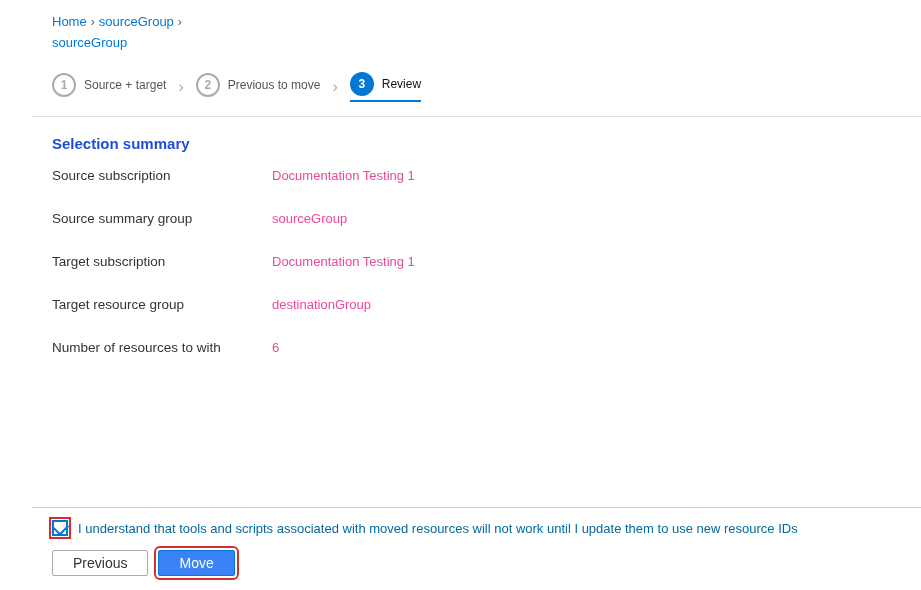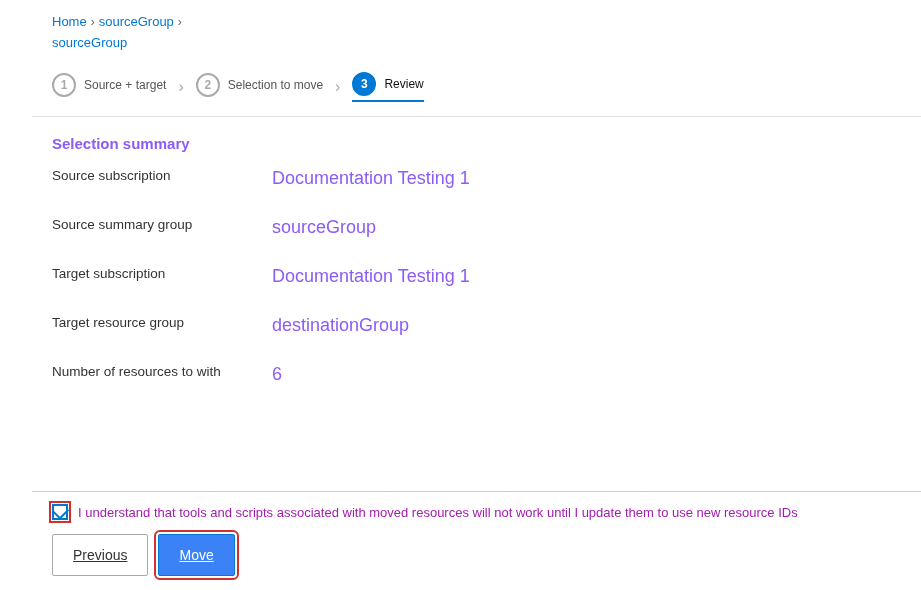--- a/index.html
+++ b/index.html
@@ -116,36 +116,36 @@
     
     .content {
       flex: 1;
       padding: 18px 20px 10px 20px;
       overflow-y: auto;
     }
 
     .section-title {
       font-size: 15px;
       font-weight: 700;
-      color: #8b5cf6;
+      color: #1d4ed8;
       margin-bottom: 16px;
     }
 
     .summary-table {
       display: grid;
       grid-template-columns: 220px auto;
       row-gap: 28px;
     }
     .summary-label {
       font-size: 13.5px;
       color: #333;
     }
     .summary-value {
-      font-size: 18px;
-      color: #8b5cf6;
+      font-size: 13px;
+      color: #ec4899;
     }
 
     
     .footer {
       border-top: 1px solid #ccc;
       padding: 12px 20px 14px 20px;
       background: #fff;
     }
     .footer-notice {
       display: flex;
@@ -178,36 +178,35 @@
       top: -1px;
       width: 8px;
       height: 11px;
       border: 2px solid #0078d4;
       border-top: none;
       border-left: none;
       transform: rotate(45deg);
     }
     .footer-notice-text {
       font-size: 13px;
-      color: #a21caf;
+      color: #0369a1;
       line-height: 1.4;
     }
     .footer-buttons {
       display: flex;
       gap: 10px;
     }
     .btn {
-      padding: 12px 20px;
+      padding: 4px 20px;
       font-size: 14px;
       border: 1px solid #aaa;
       background: #fff;
       cursor: pointer;
       color: #333;
       border-radius: 2px;
-      text-decoration: underline;
     }
     .btn-primary {
       background: #3b82f6;
       color: #fff;
       border: 1px solid #0078d4;
       font-weight: 500;
       outline: 2px solid #d32f2f;
       outline-offset: 2px;
     }
   </style>
@@ -226,21 +225,21 @@
   <div class="page-subtitle">sourceGroup</div>
 
   <div class="steps-bar">
     <div class="step">
       <div class="step-circle">1</div>
       <span class="step-label">Source + target</span>
     </div>
     <span class="step-separator">›</span>
     <div class="step">
       <div class="step-circle">2</div>
-      <span class="step-label">Selection to move</span>
+      <span class="step-label">Previous to move</span>
     </div>
     <span class="step-separator">›</span>
     <div class="step step-active-underline">
       <div class="step-circle active">3</div>
       <span class="step-label active">Review</span>
     </div>
   </div>
 
   <div class="content">
     <div class="section-title">Selection summary</div>

